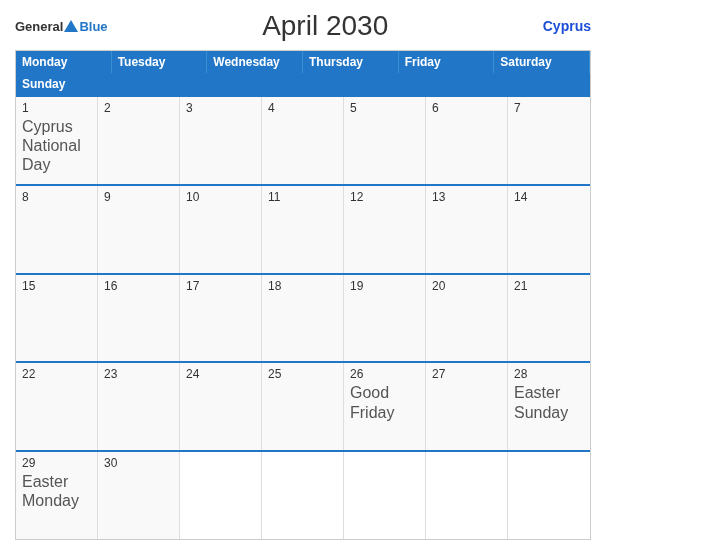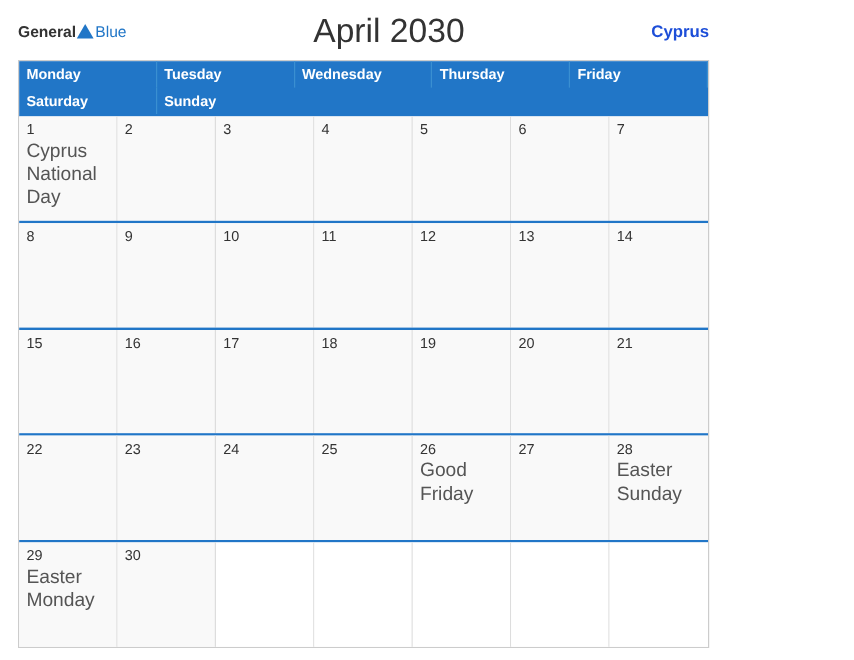--- a/index.html
+++ b/index.html
@@ -31,21 +31,21 @@
       color: #333;
     }
     .logo-general {
       color: #333;
       font-size: 13px;
       font-weight: bold;
     }
     .logo-blue {
       color: #2176c7;
       font-size: 13px;
-      font-weight: normal;
+      font-weight: bold;
       text-align: center;
     }
     .logo-triangle {
       width: 0;
       height: 0;
       border-left: 7px solid transparent;
       border-right: 7px solid transparent;
       border-bottom: 12px solid #2176c7;
       margin: 0 1px;
     }
@@ -61,21 +61,21 @@
       font-weight: bold;
     }
     .calendar {
       flex: 1;
       display: flex;
       flex-direction: column;
       border: 1px solid #ccc;
     }
     .cal-header {
       display: grid;
-      grid-template-columns: repeat(5, 1fr);
+      grid-template-columns: repeat(6, 1fr);
       background: #2176c7;
     }
     .cal-header-cell {
       padding: 4px 6px;
       font-size: 12px;
       color: #fff;
       font-weight: bold;
       border-right: 1px solid #3a8fd1;
     }
     .cal-header-cell:last-child {

